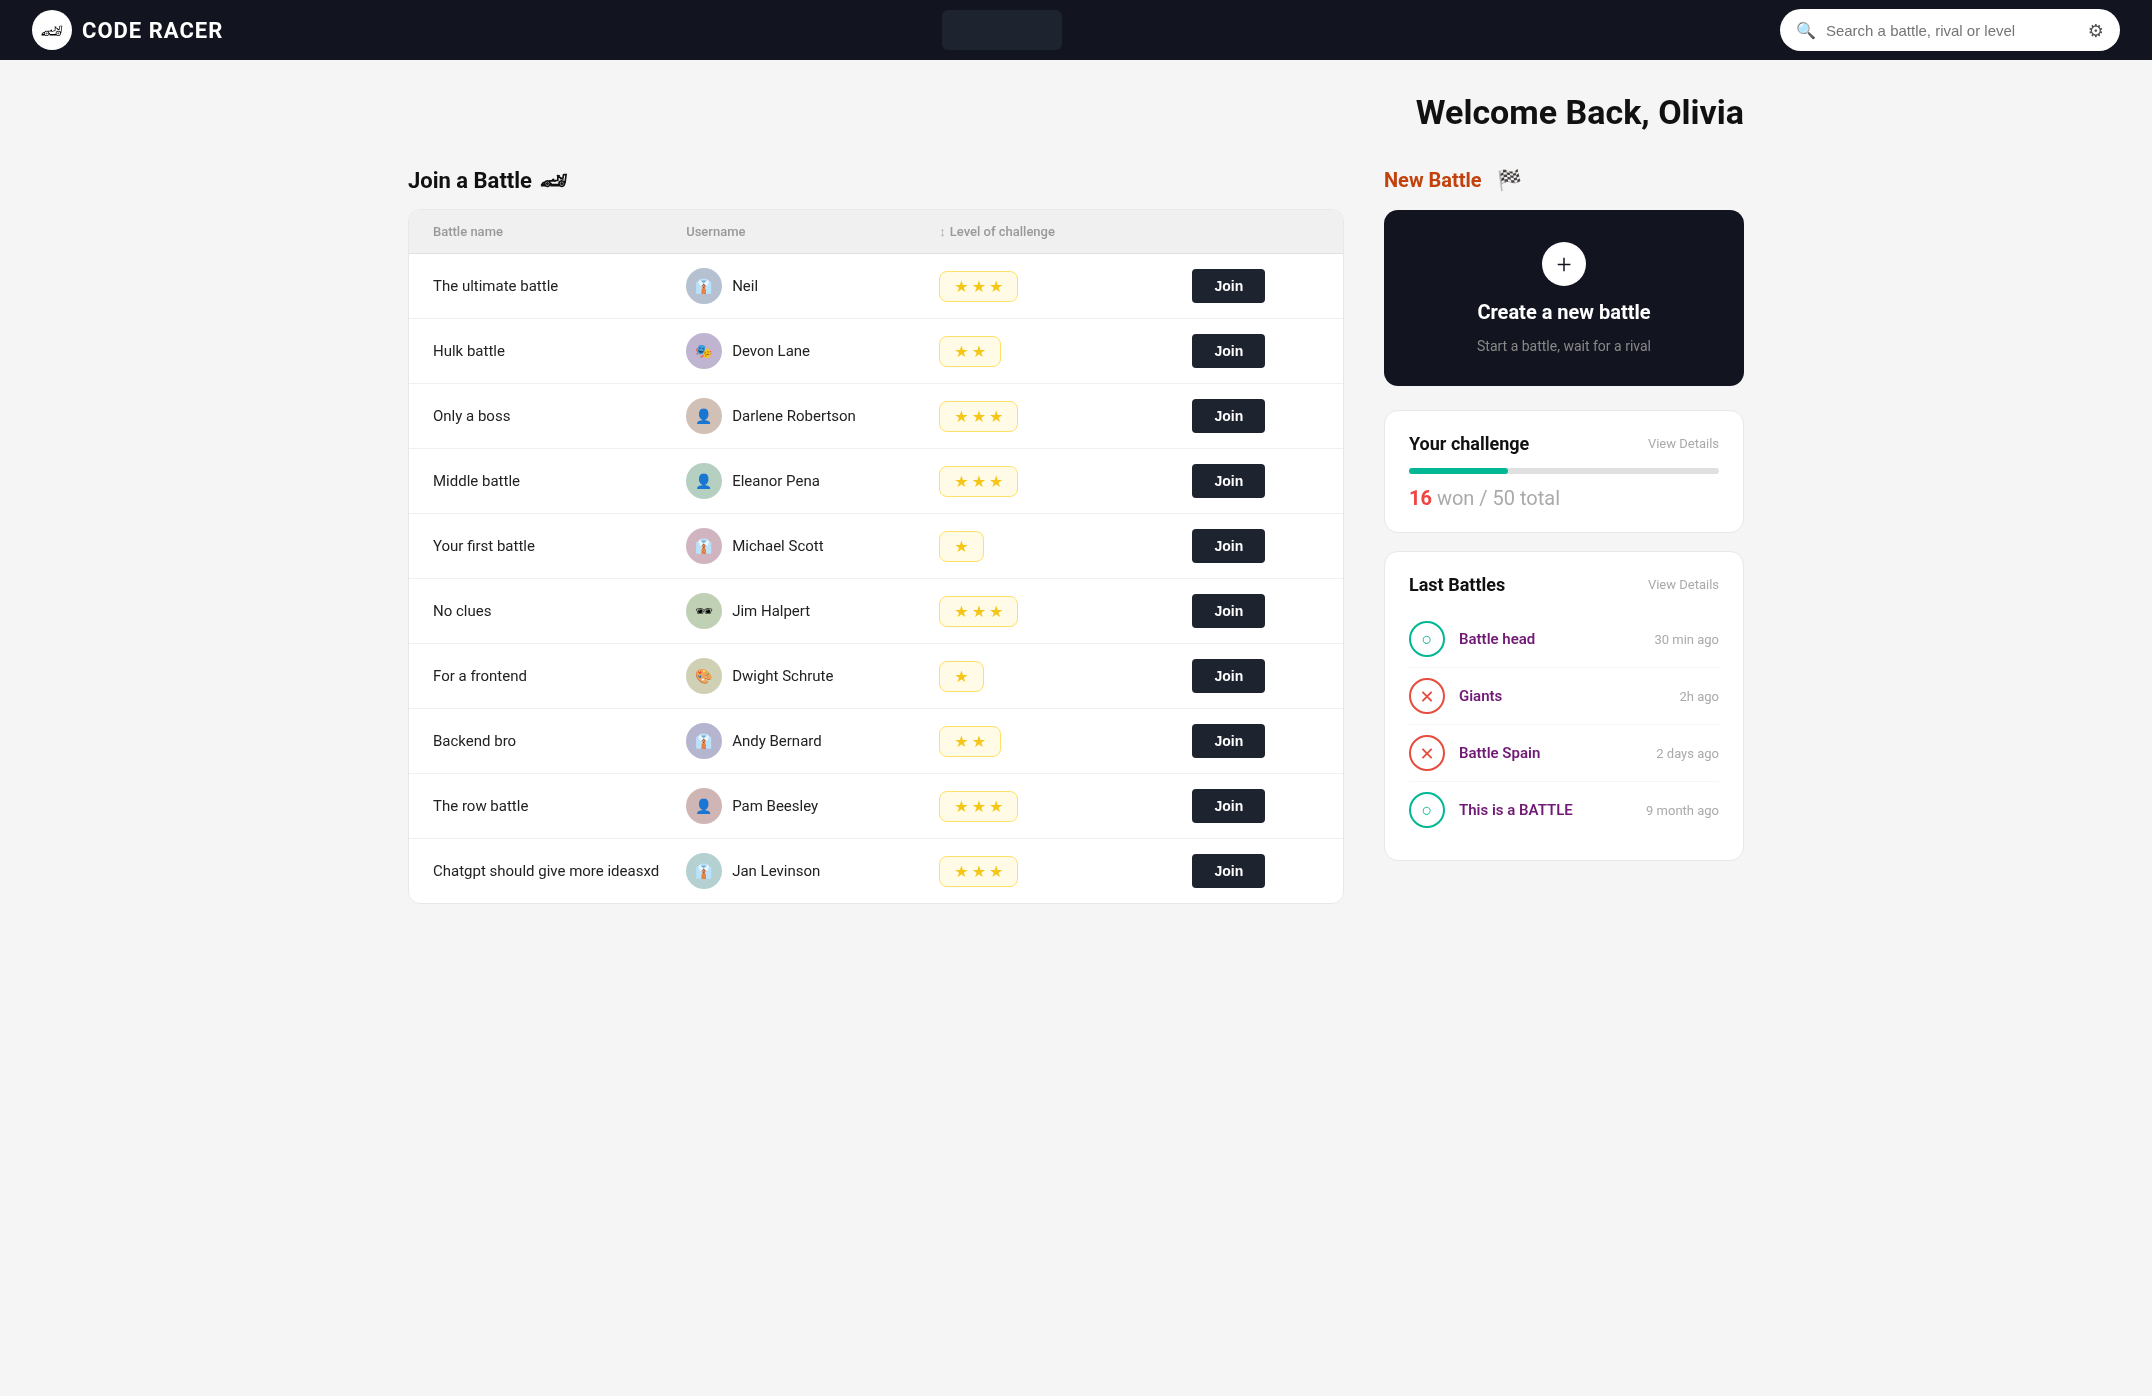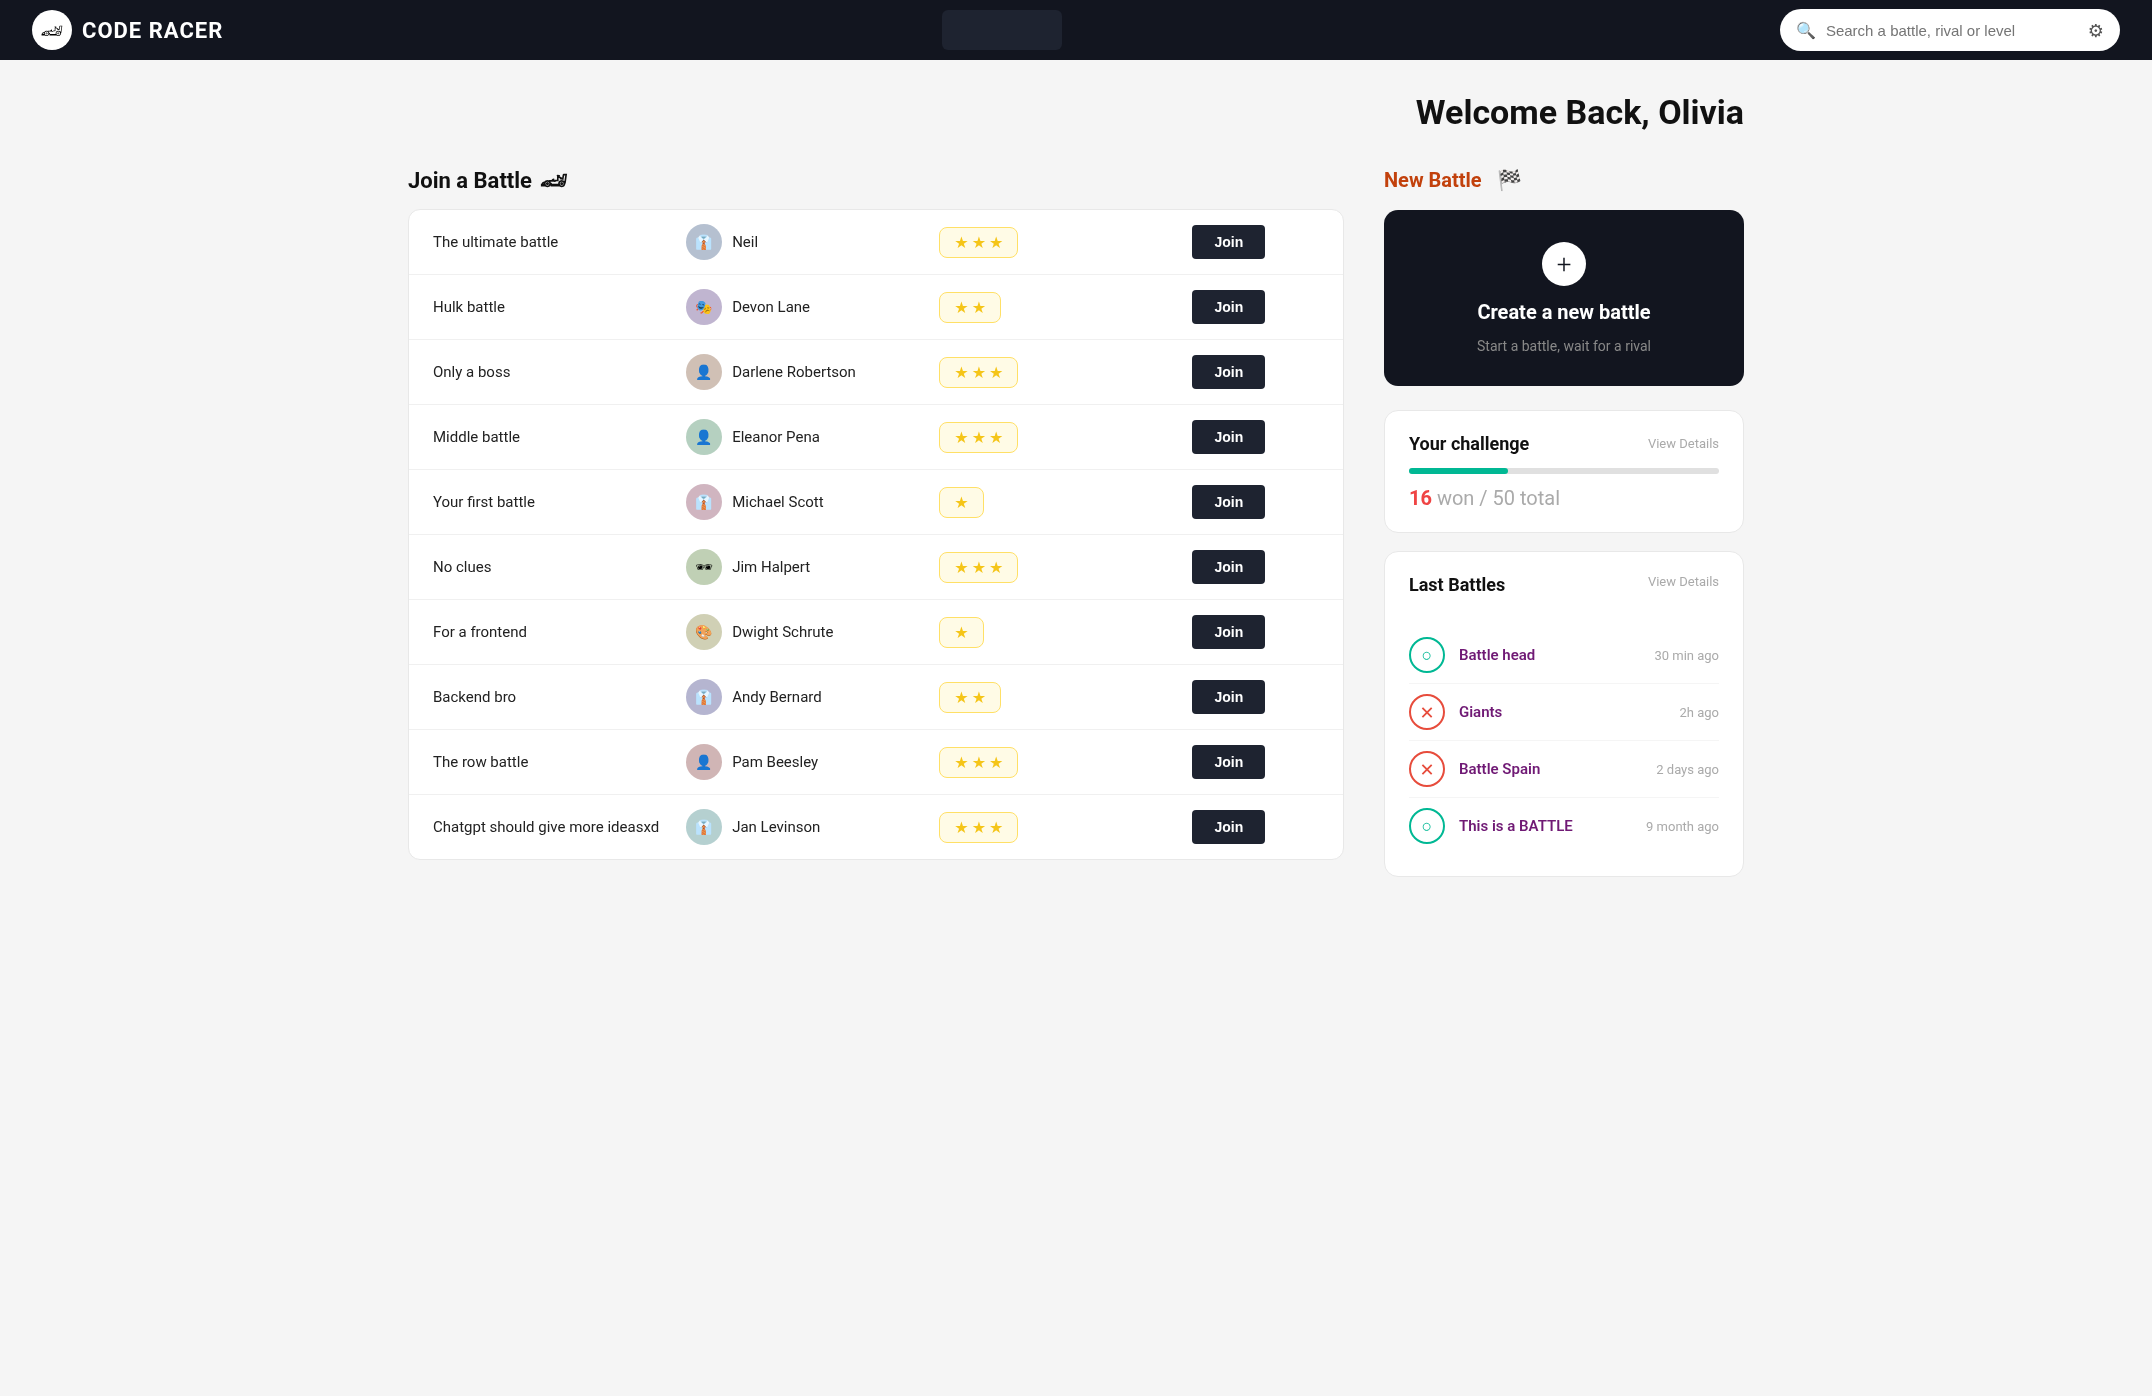--- a/index.html
+++ b/index.html
@@ -268,22 +268,22 @@
 
     .last-battles-card {
       background: #fff;
       border-radius: 14px;
       padding: 22px 24px;
       border: 1px solid #e8e8e8;
     }
     .last-battles-header {
       display: flex;
       justify-content: space-between;
-      align-items: flex-start;
-      margin-bottom: 32px;
+      align-items: center;
+      margin-bottom: 16px;
     }
     .last-battles-title {
       font-size: 18px;
       font-weight: 700;
       color: #111;
     }
     .battle-item {
       display: flex;
       align-items: center;
       gap: 14px;
@@ -347,20 +347,29 @@
   <h1 class="welcome-heading">Welcome Back, Olivia</h1>
 
   <div class="content-grid">
 
     <div class="battle-section">
       <div class="section-title">
         <span>Join a Battle</span>
         <span>🏎</span>
       </div>
       <div class="table-wrapper">
+        <div class="table-header">
+          <div class="table-header-cell">Battle name</div>
+          <div class="table-header-cell">Username</div>
+          <div class="table-header-cell">
+            <span class="sort-icon">↕</span>
+            Level of challenge
+          </div>
+          <div class="table-header-cell"></div>
+        </div>
         <div id="battle-rows">
             <div class="table-row">
       <div class="battle-name-cell">The ultimate battle</div>
       <div class="user-cell">
         <div class="avatar" style="background:#b5c0d0">
           <span style="font-size:14px">👔</span>
         </div>
         <span class="username">Neil</span>
       </div>
       <div>

